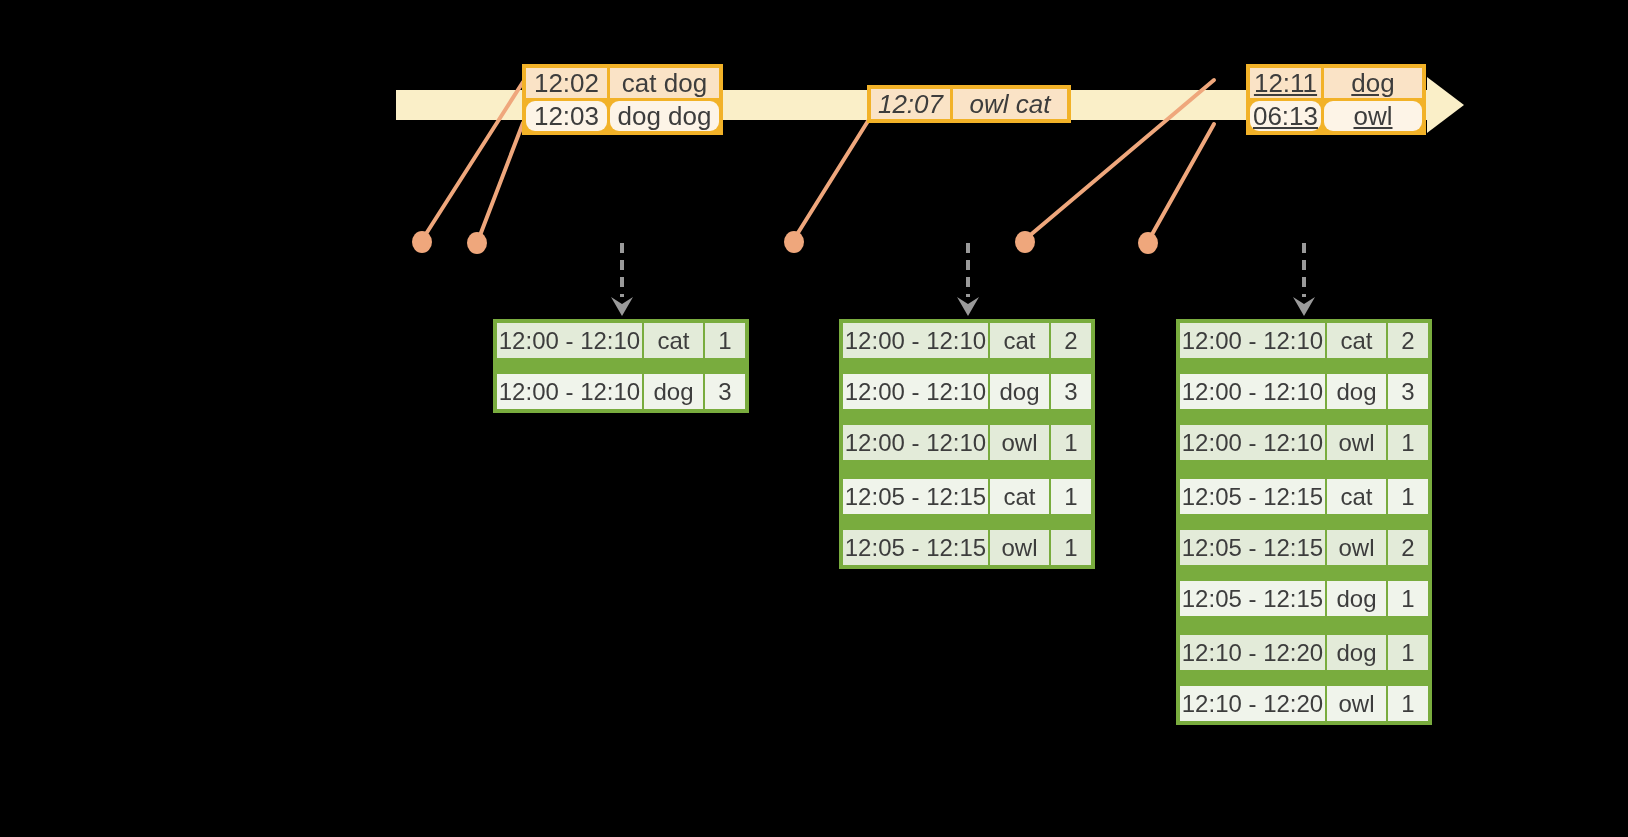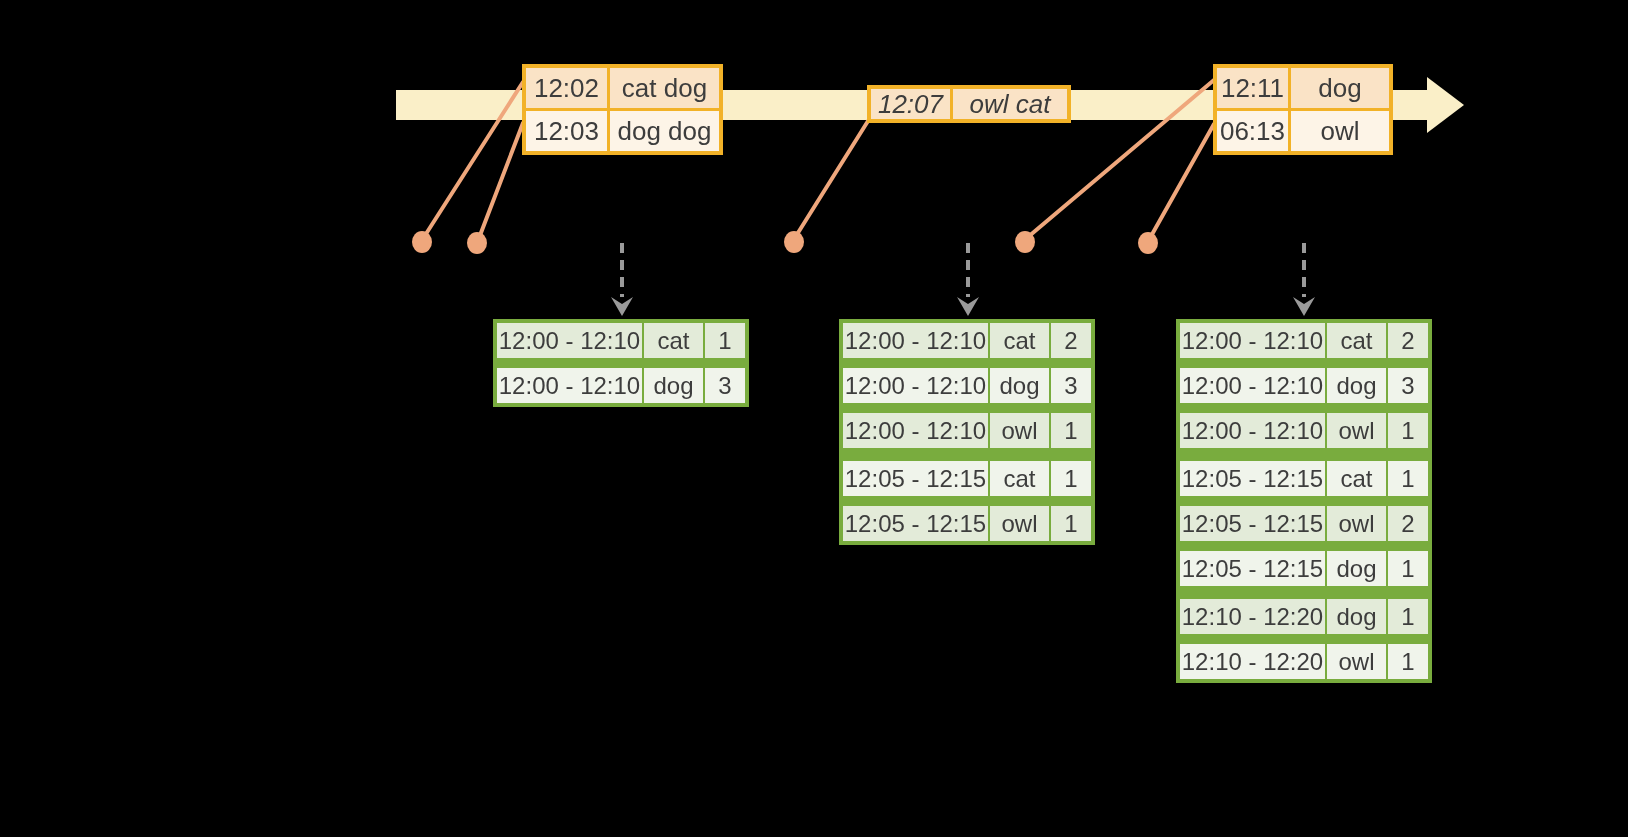--- a/index.html
+++ b/index.html
@@ -28,44 +28,44 @@
     line-height:1;white-space:nowrap;
   }
 
   
   .etable{
     background:var(--event-border);
     padding:4px;gap:3px;
     font-size:26px;
   }
   .etable .trow{column-gap:3px;}
-  .etable .tcell{height:40px;}
+  .etable .tcell{height:30px;}
   .etable .trow.dark .tcell{background:var(--event-row-dark);}
-  .etable .trow.light .tcell{background:var(--event-row-light);}
+  .etable .trow.light .tcell{background:var(--event-row-light);border-radius:9px;}
   .et-a .trow{grid-template-columns:81px 109px;}
   .et-b .trow{grid-template-columns:79px 114px;}
   .et-b .tcell{height:30px;}
   .et-c .trow{grid-template-columns:71px 98px;}
 
   
   .gtable{
     background:var(--result-border);
-    padding:4px;gap:10px;
+    padding:4px;gap:16px;
     font-size:24px;
   }
   .gtable .trow{column-gap:2px;grid-template-columns:145px 59px 40px;}
   .gtable .tcell{height:35px;}
   .gtable .trow.dark .tcell{background:var(--result-row-dark);}
   .gtable .trow.light .tcell{background:var(--result-row-light);}
   .gtable .trow.gsep{margin-top:3px;}
 
   
   #event-table-1{left:522px;top:64px;}
   #event-table-2{left:867px;top:85px;font-style:italic;}
-  #event-table-3{left:1213px;top:64px;}
+  #event-table-3{left:1246px;top:64px;text-decoration:underline;}
   #result-table-1{left:493px;top:319px;}
   #result-table-2{left:839px;top:319px;}
   #result-table-3{left:1176px;top:319px;}
 </style>
 </head>
 <body>
 
 <div class="stage">
 
   <svg class="art" width="1628" height="837" viewBox="0 0 1628 837">

